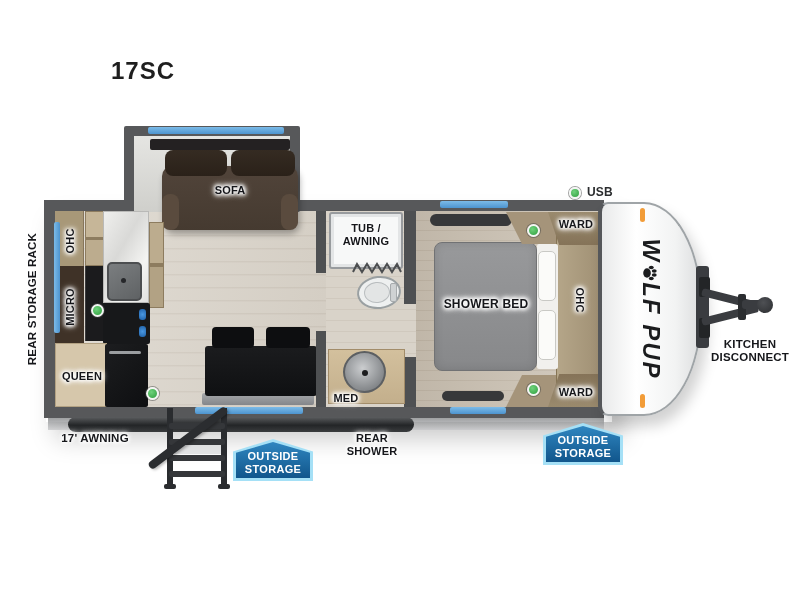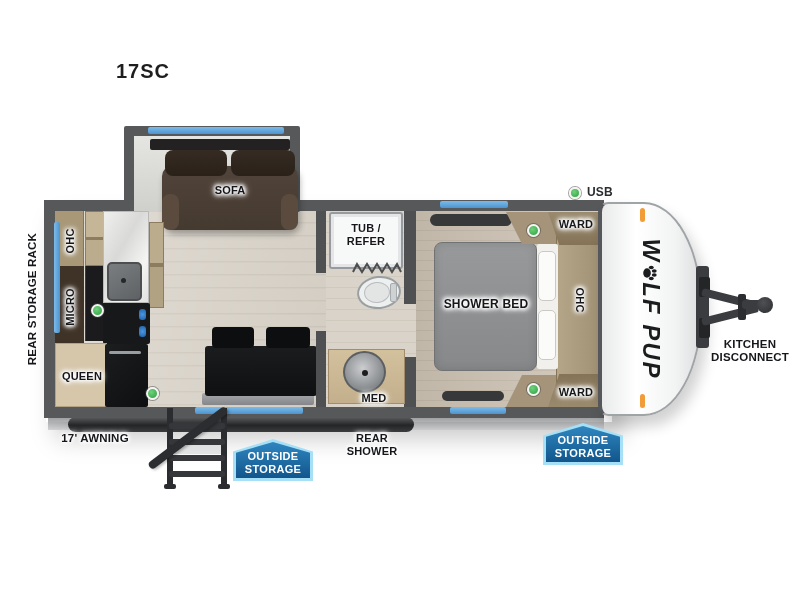--- a/index.html
+++ b/index.html
@@ -33,21 +33,21 @@
          text-align:center;letter-spacing:.3px;text-shadow:none;}
   .tube{background:linear-gradient(180deg,#5a5c5e,#232527 55%,#3a3c3e);border-radius:8px;}
   .rail{background:#2a2c2f;}
   .rung{background:#35373a;border-radius:2px;}
 </style>
 </head>
 <body>
 
 <div id="stage">
 
-  <div class="lbl" style="left:108px;top:58px;width:70px;font-size:20px;line-height:26px;font-weight:600;letter-spacing:1px;color:#1e1e1e;text-shadow:none;">17SC</div>
+  <div class="lbl" style="left:108px;top:58px;width:70px;font-size:24px;line-height:26px;font-weight:600;letter-spacing:1px;color:#1e1e1e;text-shadow:none;">17SC</div>
 
   <div style="left:46px;top:204px;width:566px;height:218px;box-shadow:10px 16px 24px rgba(0,0,0,.22);"></div>
 
   <div class="wood" style="left:55px;top:211px;width:549px;height:196px;"></div>
   <div class="bathfloor" style="left:326px;top:211px;width:90px;height:196px;"></div>
   <div class="bedfloor" style="left:416px;top:211px;width:188px;height:196px;"></div>
 
   <div class="wall" style="left:44px;top:200px;width:560px;height:11px;"></div>
   <div class="wall" style="left:44px;top:407px;width:560px;height:11px;"></div>
   <div class="wall" style="left:44px;top:200px;width:11px;height:218px;"></div>
@@ -93,31 +93,31 @@
   <div style="left:212px;top:327px;width:42px;height:21px;background:#0d0e10;border-radius:4px;"></div>
   <div style="left:266px;top:327px;width:44px;height:21px;background:#0d0e10;border-radius:4px;"></div>
 
   <div class="part" style="left:316px;top:211px;width:10px;height:62px;"></div>
   <div class="part" style="left:316px;top:331px;width:10px;height:76px;"></div>
   <div class="part" style="left:404px;top:211px;width:12px;height:93px;"></div>
   <div class="part" style="left:404px;top:357px;width:12px;height:50px;"></div>
 
   <div style="left:329px;top:212px;width:74px;height:57px;background:#f7f8f8;border:2px solid #989b9e;border-radius:3px;box-shadow:inset 0 0 0 3px #e3e5e6;"></div>
   <div class="lbl" style="left:329px;top:222px;width:74px;">TUB /</div>
-  <div class="lbl" style="left:329px;top:235px;width:74px;">REFER</div>
+  <div class="lbl" style="left:329px;top:235px;width:74px;">AWNING</div>
   <svg style="left:352px;top:262px;" width="50" height="12" viewBox="0 0 50 12">
     <polyline points="1,10 5,2 10,10 15,2 20,10 25,2 30,10 35,2 40,10 45,2 49,10" fill="none" stroke="#4c4e50" stroke-width="2"></polyline>
   </svg>
   <div style="left:357px;top:276px;width:44px;height:33px;background:#eef0f0;border:2px solid #9aa0a2;border-radius:50%;transform:rotate(-6deg);"></div>
   <div style="left:364px;top:282px;width:26px;height:21px;background:#e3e5e5;border:1px solid #b9bdbf;border-radius:50%;transform:rotate(-6deg);"></div>
   <div style="left:390px;top:283px;width:7px;height:19px;background:#cfd2d3;border:1px solid #a7abad;border-radius:2px;"></div>
   <div style="left:328px;top:349px;width:77px;height:55px;background:linear-gradient(180deg,#d3c09d,#c3af8c);border:1px solid #a28c69;"></div>
   <div style="left:343px;top:351px;width:43px;height:42px;border-radius:50%;background:radial-gradient(circle at 45% 40%,#cbcdcf,#85888b 70%,#6f7275);border:2px solid #5c5f62;"></div>
   <div style="left:362px;top:370px;width:6px;height:6px;background:#1c1d1f;border-radius:50%;"></div>
-  <div class="lbl" style="left:348px;top:392px;width:52px;">MED</div>
+  <div class="lbl" style="left:320px;top:392px;width:52px;">MED</div>
 
   <div style="left:430px;top:214px;width:82px;height:12px;background:#37383a;border-radius:6px;"></div>
   <div style="left:442px;top:391px;width:62px;height:10px;background:#37383a;border-radius:5px;"></div>
   <div style="left:556px;top:212px;width:48px;height:195px;background:linear-gradient(90deg,#b5a689,#9e8e72);border-left:1px solid #857454;"></div>
   <div class="vbox cw" style="left:560px;top:268px;width:40px;height:64px;">
     <span class="lbl">OHC</span>
   </div>
   <div style="left:434px;top:242px;width:103px;height:129px;background:linear-gradient(180deg,#98999b,#87888a);border:1px solid #717274;border-radius:8px;box-shadow:inset 0 0 10px rgba(0,0,0,.12);"></div>
   <div style="left:537px;top:244px;width:21px;height:125px;background:#f1f0ed;border-radius:2px;"></div>
   <div style="left:538px;top:251px;width:18px;height:50px;background:#fbfbf9;border:1px solid #c9c9c5;border-radius:5px;"></div>

